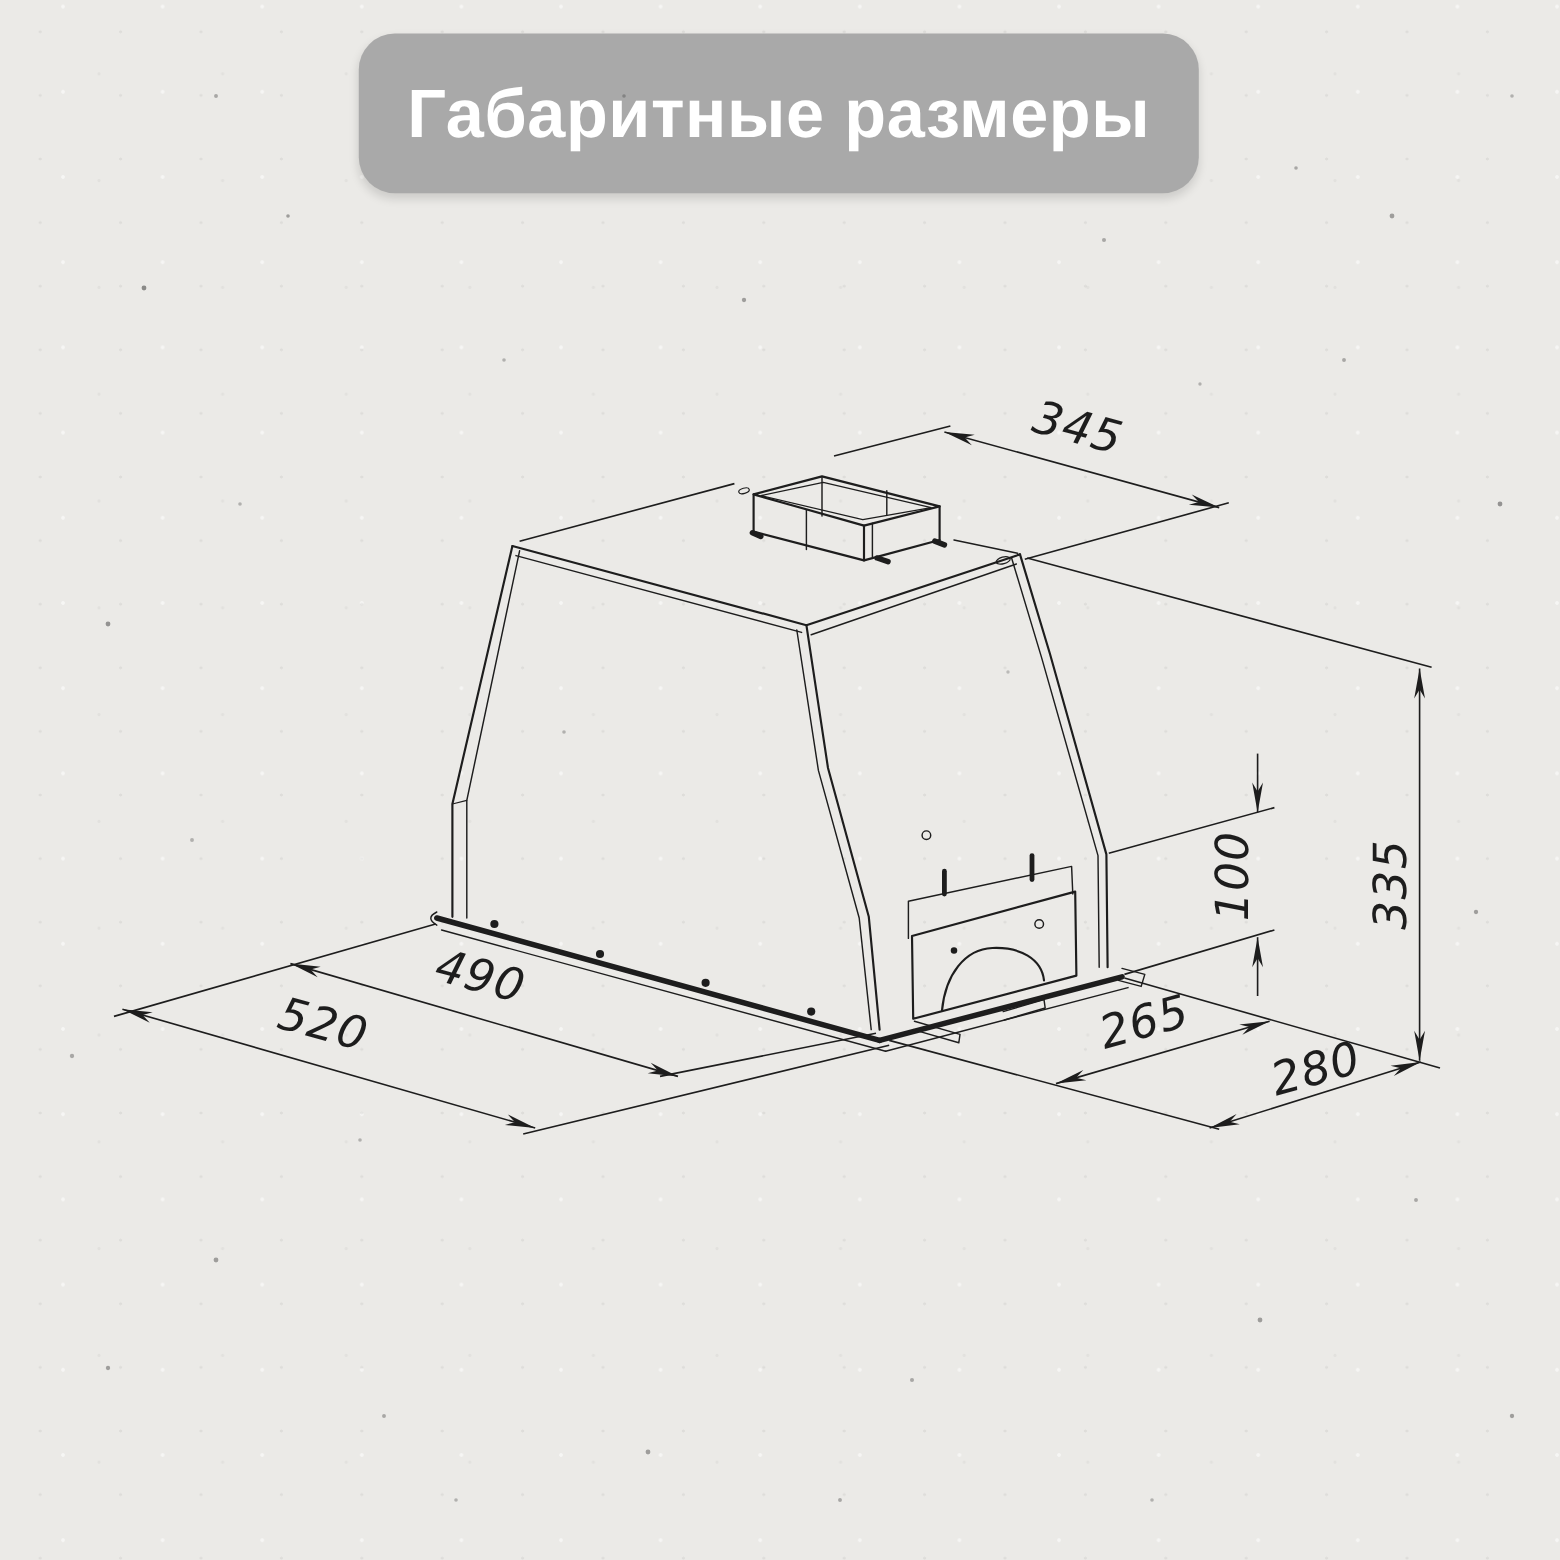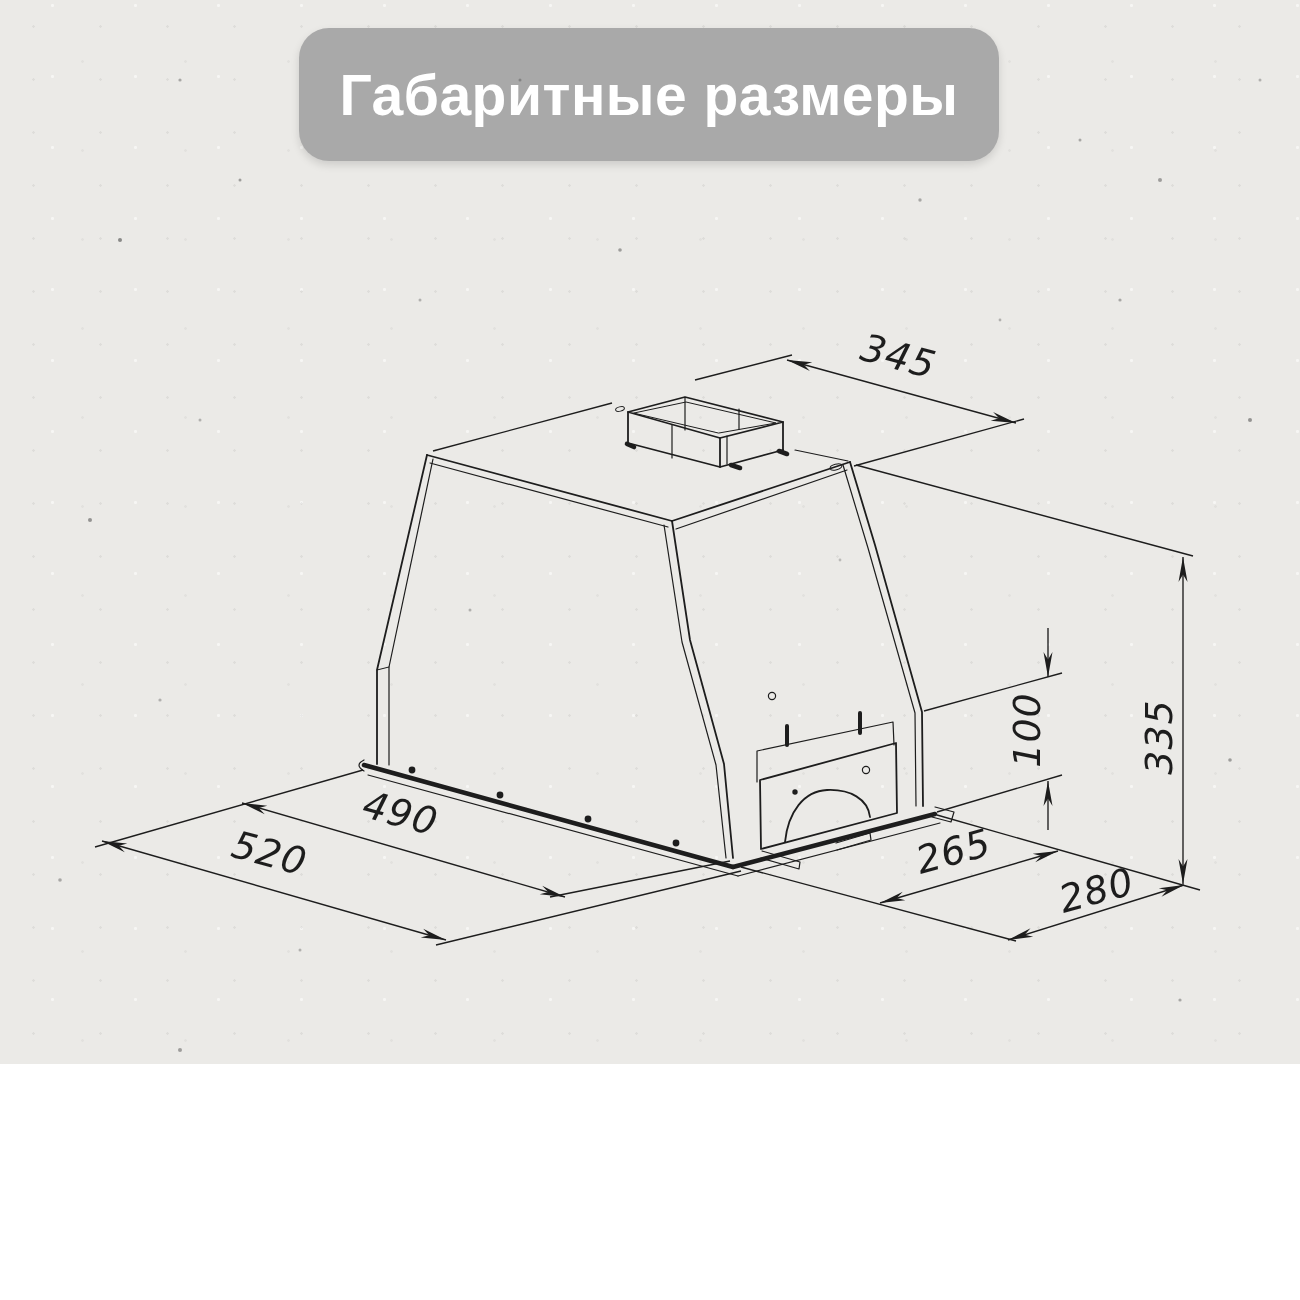--- a/index.html
+++ b/index.html
@@ -1,18 +1,18 @@
 <!DOCTYPE html>
 <html><head>
 <meta charset="utf-8">
 <style>
   html,body{margin:0;padding:0;}
   .stage{
     position:relative;
-    width:1300px;height:1064px;
+    width:1300px;height:1300px;
     background:#ebeae7;
     background-image:
       radial-gradient(circle, rgba(0,0,0,0.055) 1px, transparent 1.5px),
       radial-gradient(circle, rgba(0,0,0,0.04) 1px, transparent 1.6px),
       radial-gradient(circle, rgba(255,255,255,0.55) 1.2px, transparent 1.9px);
     background-size:67px 53px, 103px 89px, 83px 71px;
     background-position:0 0, 31px 17px, 11px 41px;
     overflow:hidden;
     font-family:"Liberation Sans", sans-serif;
   }

